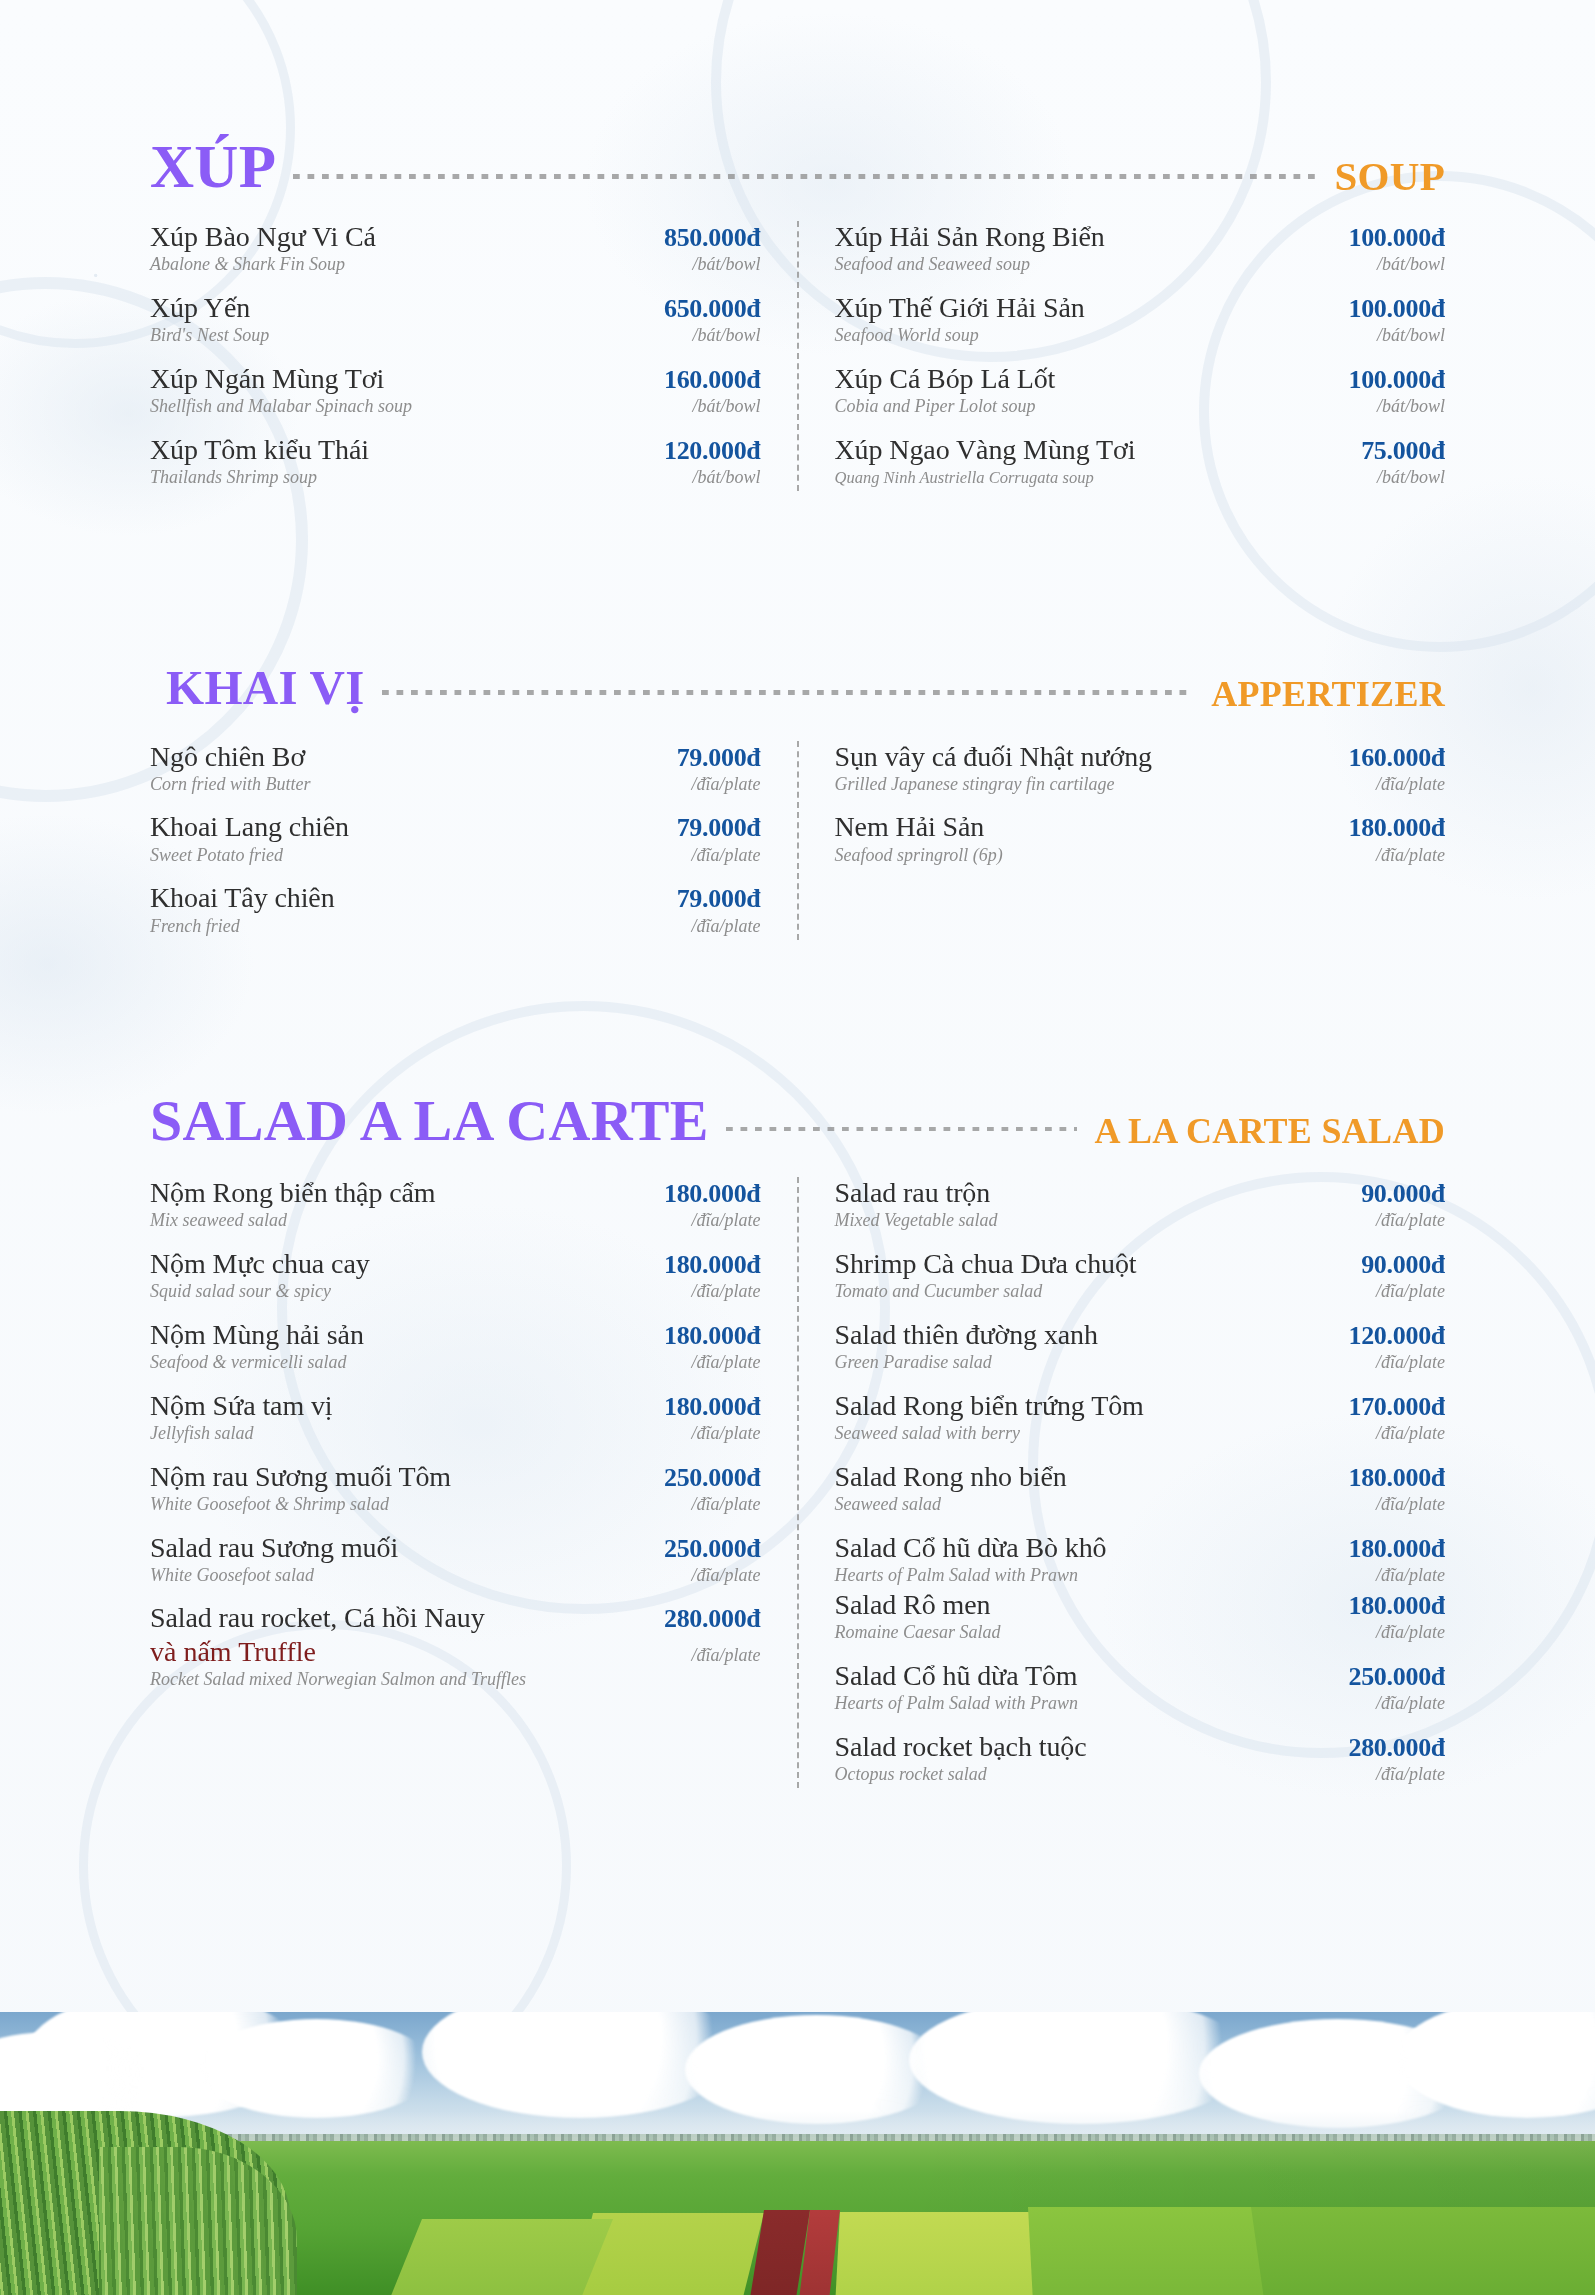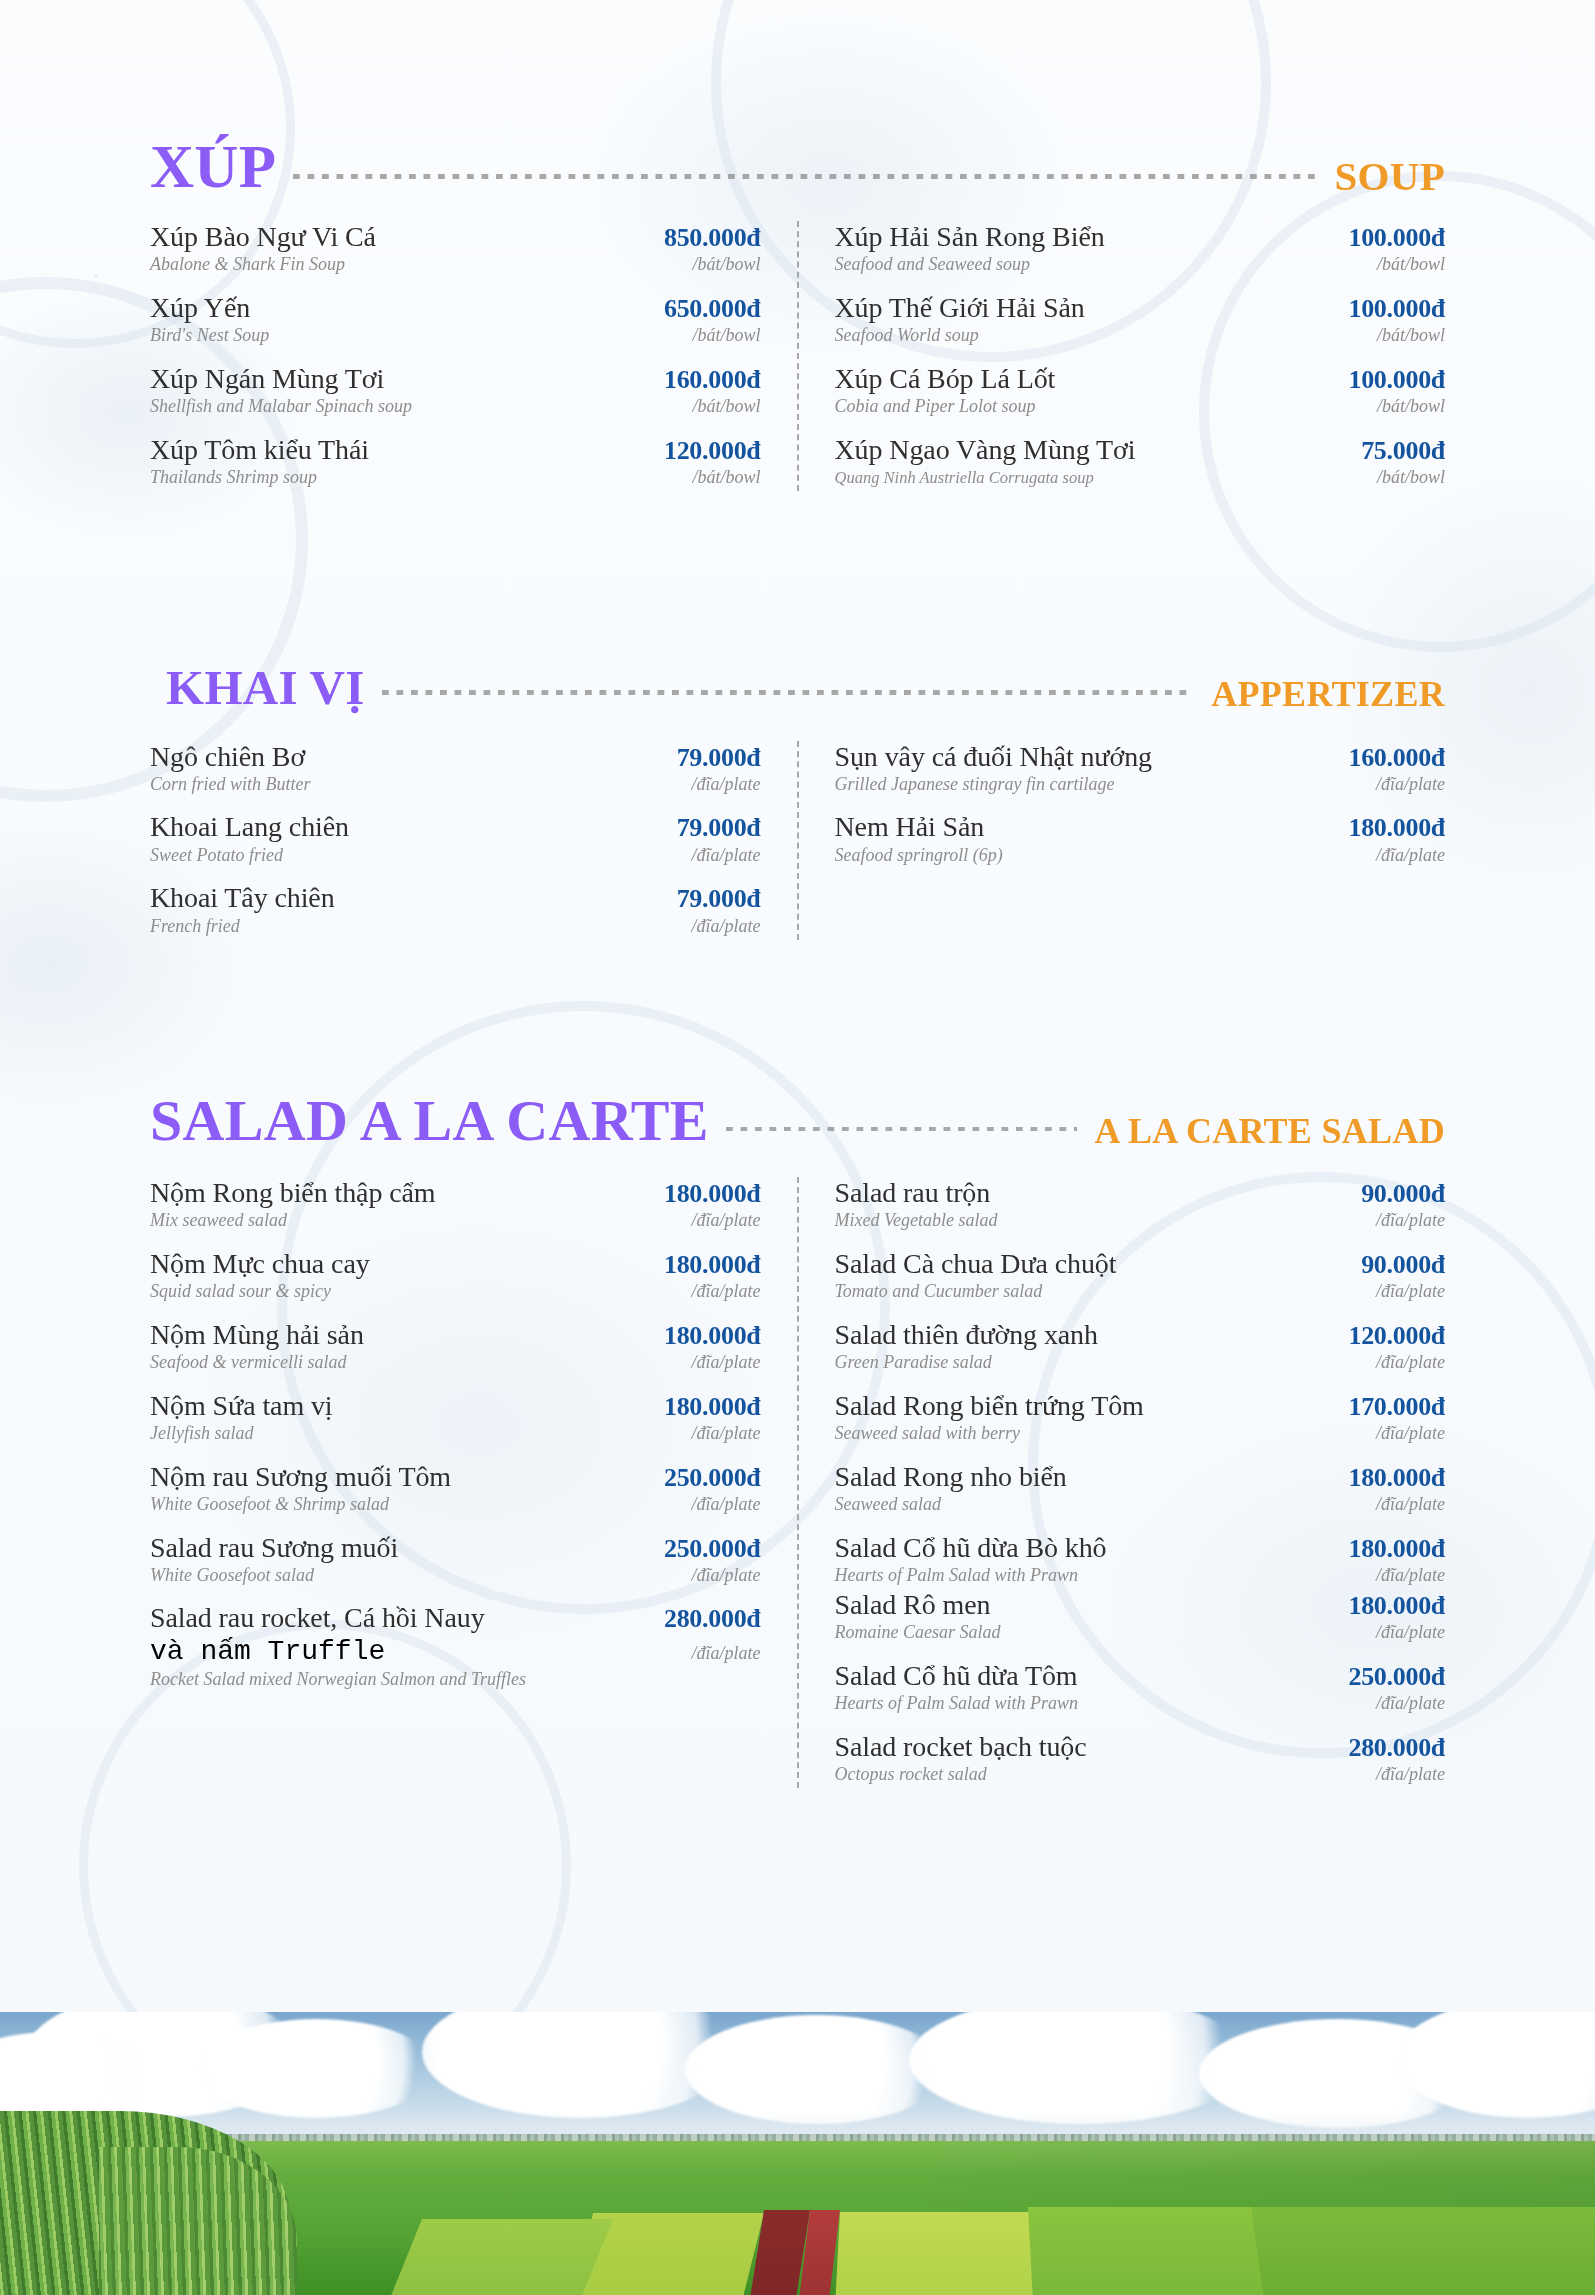--- a/index.html
+++ b/index.html
@@ -112,21 +112,21 @@
   .desc{
     color:#8d8d8d;font-size:18px;font-style:italic;line-height:1.2;
     font-family:"Liberation Serif", serif;
   }
   .unit{
     color:#8d8d8d;font-size:18px;font-style:italic;white-space:nowrap;
     font-family:"Liberation Serif", serif;
   }
   
   .item.two .r1{flex-wrap:nowrap;}
-  .name2{color:#000000;font-size:28px;line-height:1.14;font-family:Liberation Mono, monospace;}
+  .name2{color:#7f1d1d;font-size:28px;line-height:1.14;font-family:Liberation Serif, serif;}
 </style>
 </head>
 <body>
 
 <div id="bg-wrap">
   <div class="wm"></div>
   <div class="swirl" style="left:-145px;top:-92px;width:422px;height:422px;"></div>
   <div class="swirl" style="left:-217px;top:277px;width:501px;height:501px;border-width:12px;"></div>
   <div class="swirl" style="left:711px;top:-198px;width:540px;height:540px;border-width:10.5px;"></div>
   <div class="swirl" style="left:1199px;top:171px;width:461px;height:461px;border-width:10.5px;"></div>
@@ -414,21 +414,21 @@
               <span class="name">Salad rau trộn</span>
               <span class="price">90.000đ</span>
             </div>
           <div class="r2">
               <span class="desc">Mixed Vegetable salad</span>
               <span class="unit">/đĩa/plate</span>
             </div>
         </div>
         <div class="item" style="margin-top:16px;">
           <div class="r1">
-              <span class="name">Salad Cà chua Dưa chuột</span>
+              <span class="name">Shrimp Cà chua Dưa chuột</span>
               <span class="price">90.000đ</span>
             </div>
           <div class="r2">
               <span class="desc">Tomato and Cucumber salad</span>
               <span class="unit">/đĩa/plate</span>
             </div>
         </div>
         <div class="item" style="margin-top:16px;">
           <div class="r1">
               <span class="name">Salad thiên đường xanh</span>

